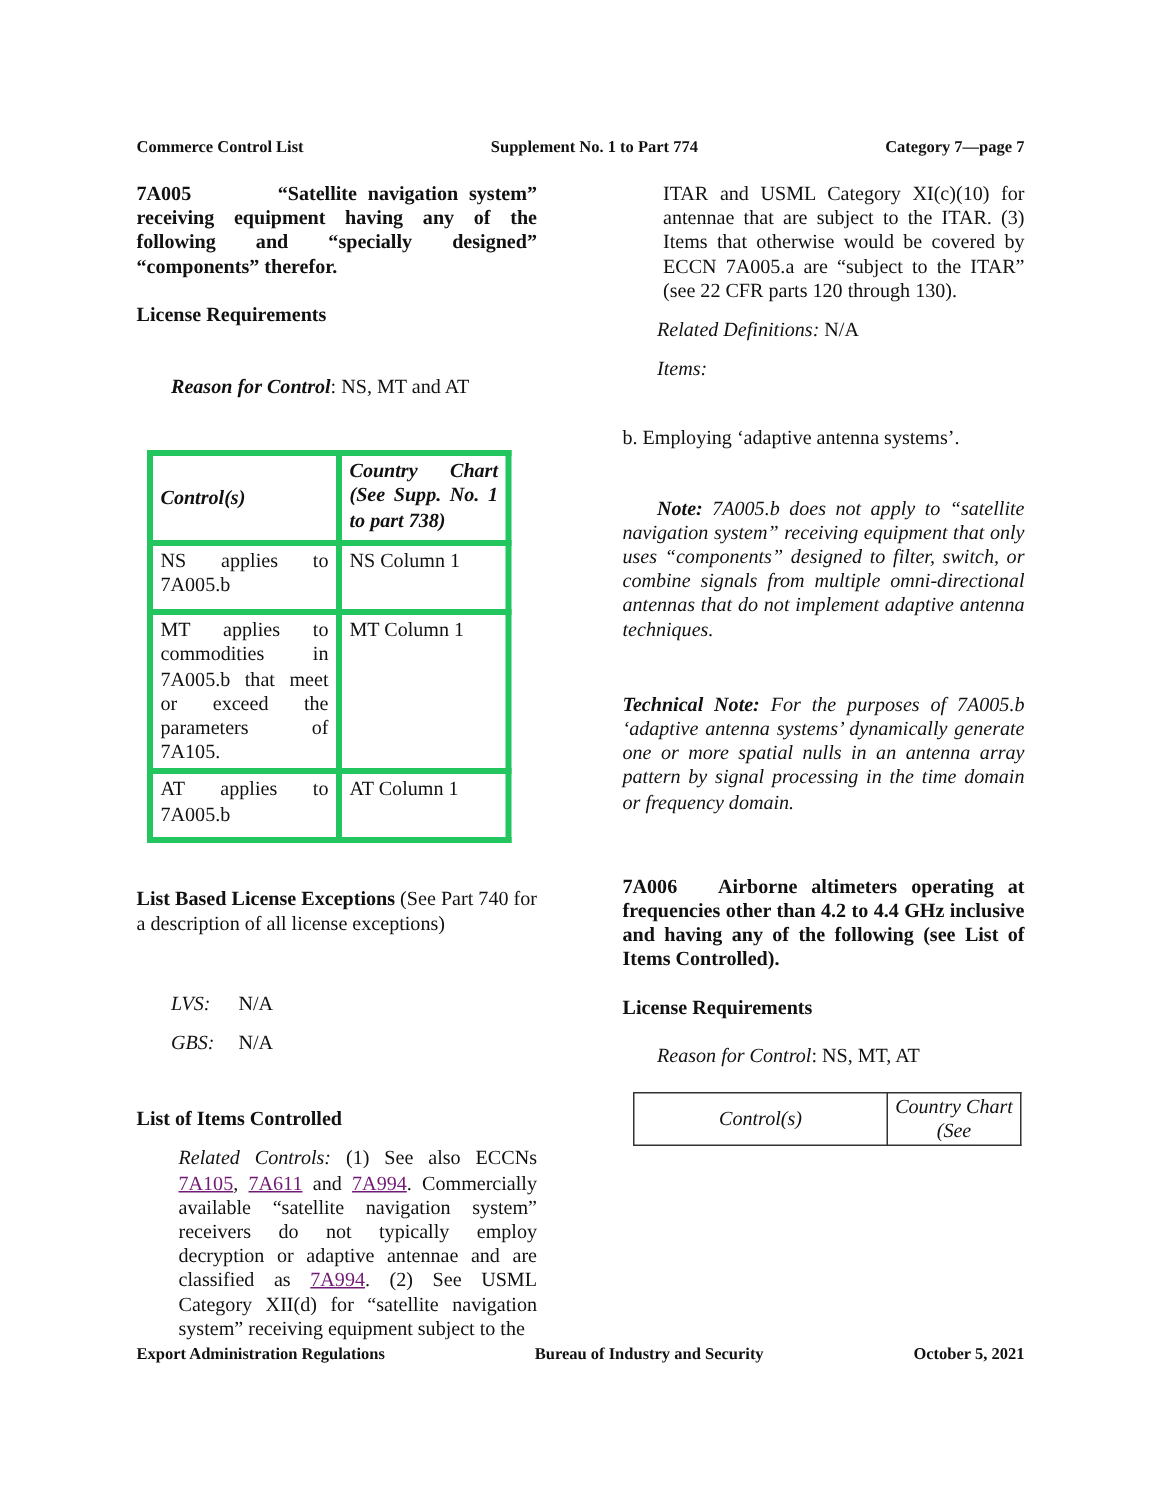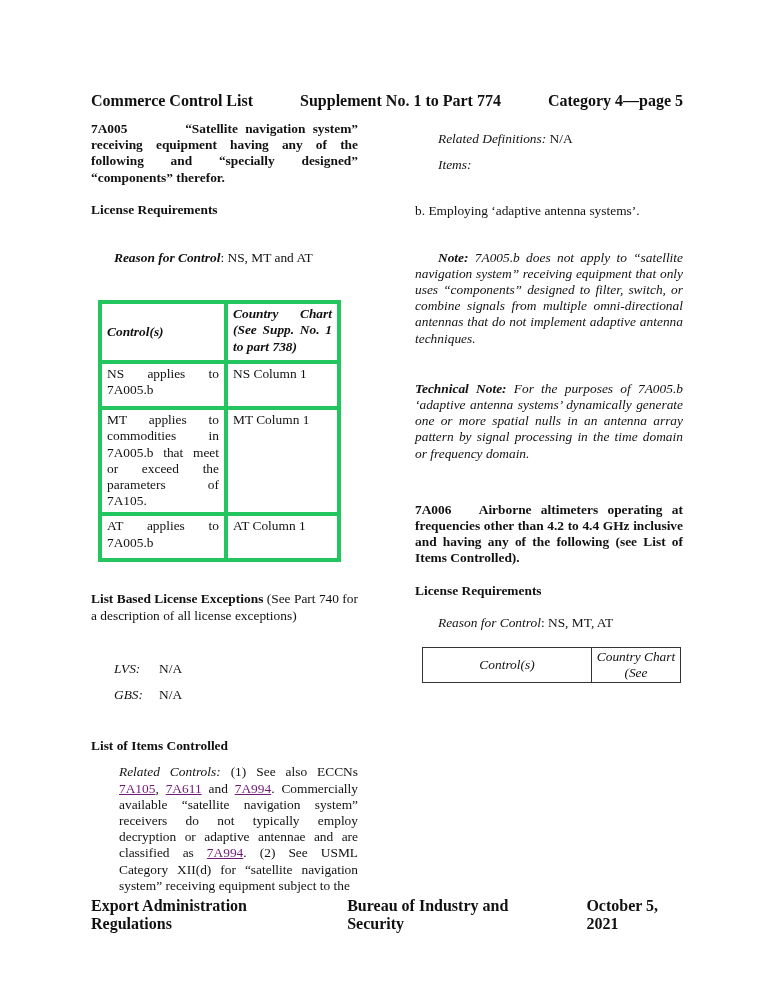--- a/index.html
+++ b/index.html
@@ -3,21 +3,21 @@
 <meta charset="utf-8">
 <style>
   html, body { margin: 0; padding: 0; background: #ffffff; }
   body {
     width: 773px; height: 1000px; position: relative; overflow: hidden;
     font-family: "Liberation Serif", "DejaVu Serif", serif;
     color: #111111;
   }
   .hdr, .ftr {
     position: absolute; left: 91px; width: 592px;
-    font-weight: bold; font-size: 16px;
+    font-weight: bold; font-size: 11px;
     display: flex; justify-content: space-between;
   }
   .hdr { top: 92px; }
   .ftr { top: 897px; gap: 40px; }
   .col { position: absolute; font-size: 13.4px; line-height: 16.2px; }
   .left { left: 91px; top: 121px; width: 267px; }
   .right { left: 415px; top: 121px; width: 268px; }
   .just { text-align: justify; }
   .b { font-weight: bold; }
   .i { font-style: italic; }
@@ -35,21 +35,21 @@
     border: 1px solid #333; font-style: italic; text-align: center;
     font-size: 13.4px; line-height: 16px; padding: 1px 4px;
   }
 </style>
 </head>
 <body>
 
 <div class="hdr">
   <span>Commerce Control List</span>
   <span>Supplement No. 1 to Part 774</span>
-  <span>Category 4—page 5</span>
+  <span>Category 7—page 7</span>
 </div>
 
 <div class="col left">
   <p class="b just" style="text-align-last:left;">
     <span>7A005</span>&nbsp;&nbsp;&nbsp;&nbsp;&nbsp;&nbsp;&nbsp;&nbsp;<span>“Satellite navigation system” receiving equipment having any of the following and “specially designed” “components” therefor.</span>
   </p>
   <p class="b" style="margin-top:16px;">License Requirements</p>
 
   <p style="margin-top:32px; margin-left:23px;">
     <span class="b i">Reason for Control</span><span>: NS, MT and AT</span>
@@ -88,20 +88,21 @@
   </p>
 
   <p class="b" style="margin-top:35px;">List of Items Controlled</p>
 
   <p class="just" style="margin-top:10px; margin-left:28px;">
     <span class="i">Related Controls:</span><span> (1) See also ECCNs </span><a class="lnk">7A105</a><span>, </span><a class="lnk">7A611</a><span> and </span><a class="lnk">7A994</a><span>. Commercially available “satellite navigation system” receivers do not typically employ decryption or adaptive antennae and are classified as </span><a class="lnk">7A994</a><span id="rc3">.   (2) See USML Category XII(d) for “satellite navigation system” receiving equipment subject to the</span>
   </p>
 </div>
 
 <div class="col right">
+  <p class="just" style="margin-left:27px;" id="rc3-right">ITAR and USML Category XI(c)(10) for antennae that are subject to the ITAR. (3) Items that otherwise would be covered by ECCN 7A005.a are “subject to the ITAR” (see 22 CFR parts 120 through 130).</p>
 
   <p style="margin-top:10px; margin-left:23px;">
     <span class="i">Related Definitions:</span><span>  N/A</span>
   </p>
   <p class="i" style="margin-top:10px; margin-left:23px;">Items:</p>
 
 
   <p style="margin-top:30px;">b.  Employing ‘adaptive antenna systems’.</p>
 
   <p class="just i" style="margin-top:30px; text-indent:23px;">

